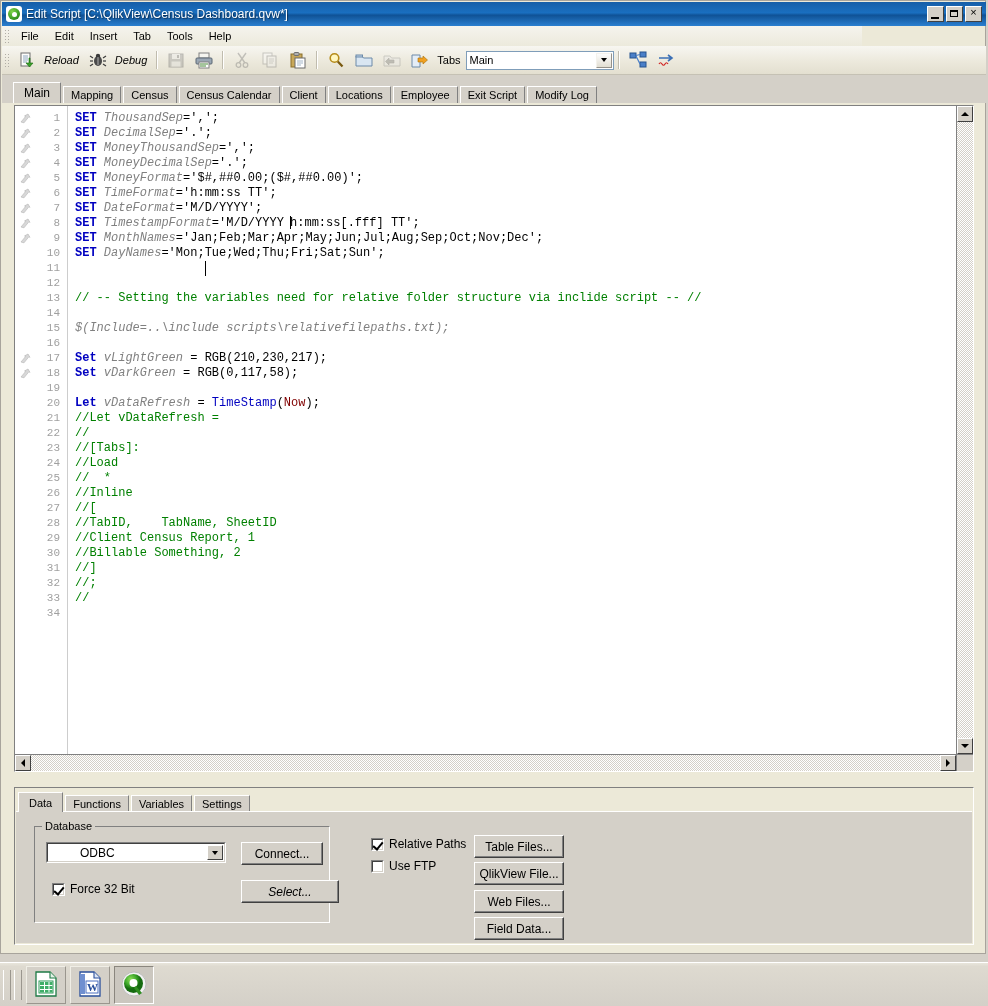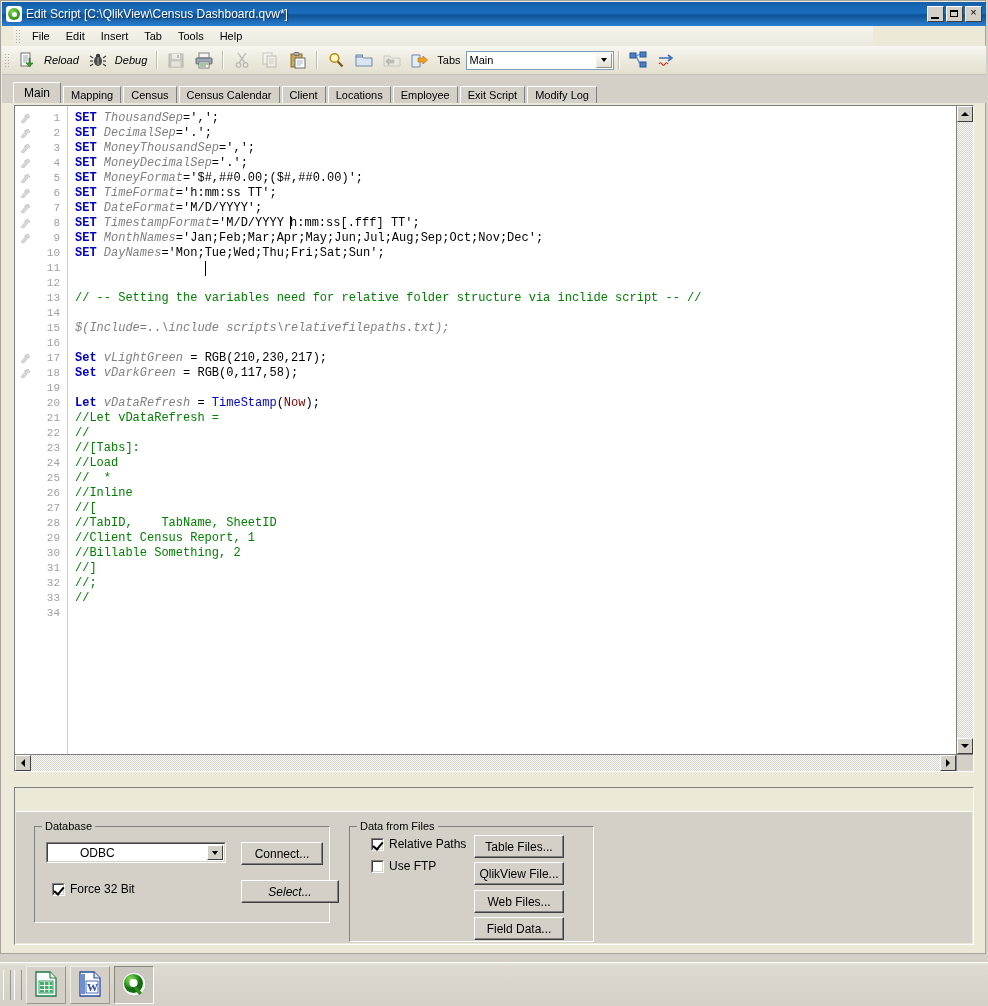--- a/index.html
+++ b/index.html
@@ -75,21 +75,21 @@
     font-family: "Liberation Sans", sans-serif;
     font-size: 9px; line-height: 9px;
   }
   .tbtn-min span { left: 3px; bottom: 2px; width: 8px; height: 2px; background: #000; }
   .tbtn-max span { left: 3px; top: 3px; width: 8px; height: 7px;
                    border: 1px solid #000; border-top-width: 2px; background: none; box-sizing: border-box; }
   .tbtn-close span { left: 0; top: 1px; width: 15px; text-align: center; font-size: 11px;
                      font-family: "Liberation Sans", sans-serif; }
   
   .menubar {
-    position: absolute; left: 12px; top: 25px;
+    position: absolute; left: 1px; top: 25px;
     width: 860px; height: 20px;
     background: linear-gradient(to bottom, #f5f4ee 0%, #eceadc 100%);
     display: flex; align-items: center;
     box-sizing: border-box;
   }
   .grip {
     width: 7px; height: 14px; margin-left: 2px; margin-right: 2px;
     background-image: radial-gradient(circle, #b0ada5 1px, transparent 1px);
     background-size: 3px 3px;
     flex: none;
@@ -776,20 +776,26 @@
             </div>
           <div class="sbtn" style="right:0; top:0;">
               <i class="ar-right"></i>
             </div>
         </div>
         <div class="corner"></div>
       </div>
     </div>
 
     <div class="bottom-panel">
+      <div class="btabrow" id="bottom-tabs">
+          <div class="btab active">Data</div>
+          <div class="btab">Functions</div>
+          <div class="btab">Variables</div>
+          <div class="btab">Settings</div>
+        </div>
       <div class="bpanel-body">
 
         <div class="groupbox" style="left:18px; top:14px; width:296px; height:97px;">
           <span class="group-title">Database</span>
         </div>
 
         <div class="combo-box" style="left:30px; top:30px; width:180px;">
           <div class="inner">
             <span class="val">ODBC</span>
           </div>
@@ -799,23 +805,20 @@
         <div class="win-btn" style="left:225px; top:30px; width:82px;">Connect...</div>
         <div class="win-btn" style="left:225px; top:68px; width:98px;font-style:italic;">Select...</div>
 
         <div class="chk-row" style="left:36px; top:70px;">
           <span class="chkbox on">
               <span class="in"></span>
             </span>
           <span>Force 32 Bit</span>
         </div>
 
-        <div class="groupbox" style="left:333px; top:14px; width:245px; height:116px;">
-          <span class="group-title">Data from Files</span>
-        </div>
 
         <div class="chk-row" style="left:355px; top:25px;">
           <span class="chkbox on">
               <span class="in"></span>
             </span>
           <span>Relative Paths</span>
         </div>
         <div class="chk-row" style="left:355px; top:47px;">
           <span class="chkbox">
               <span class="in"></span>

